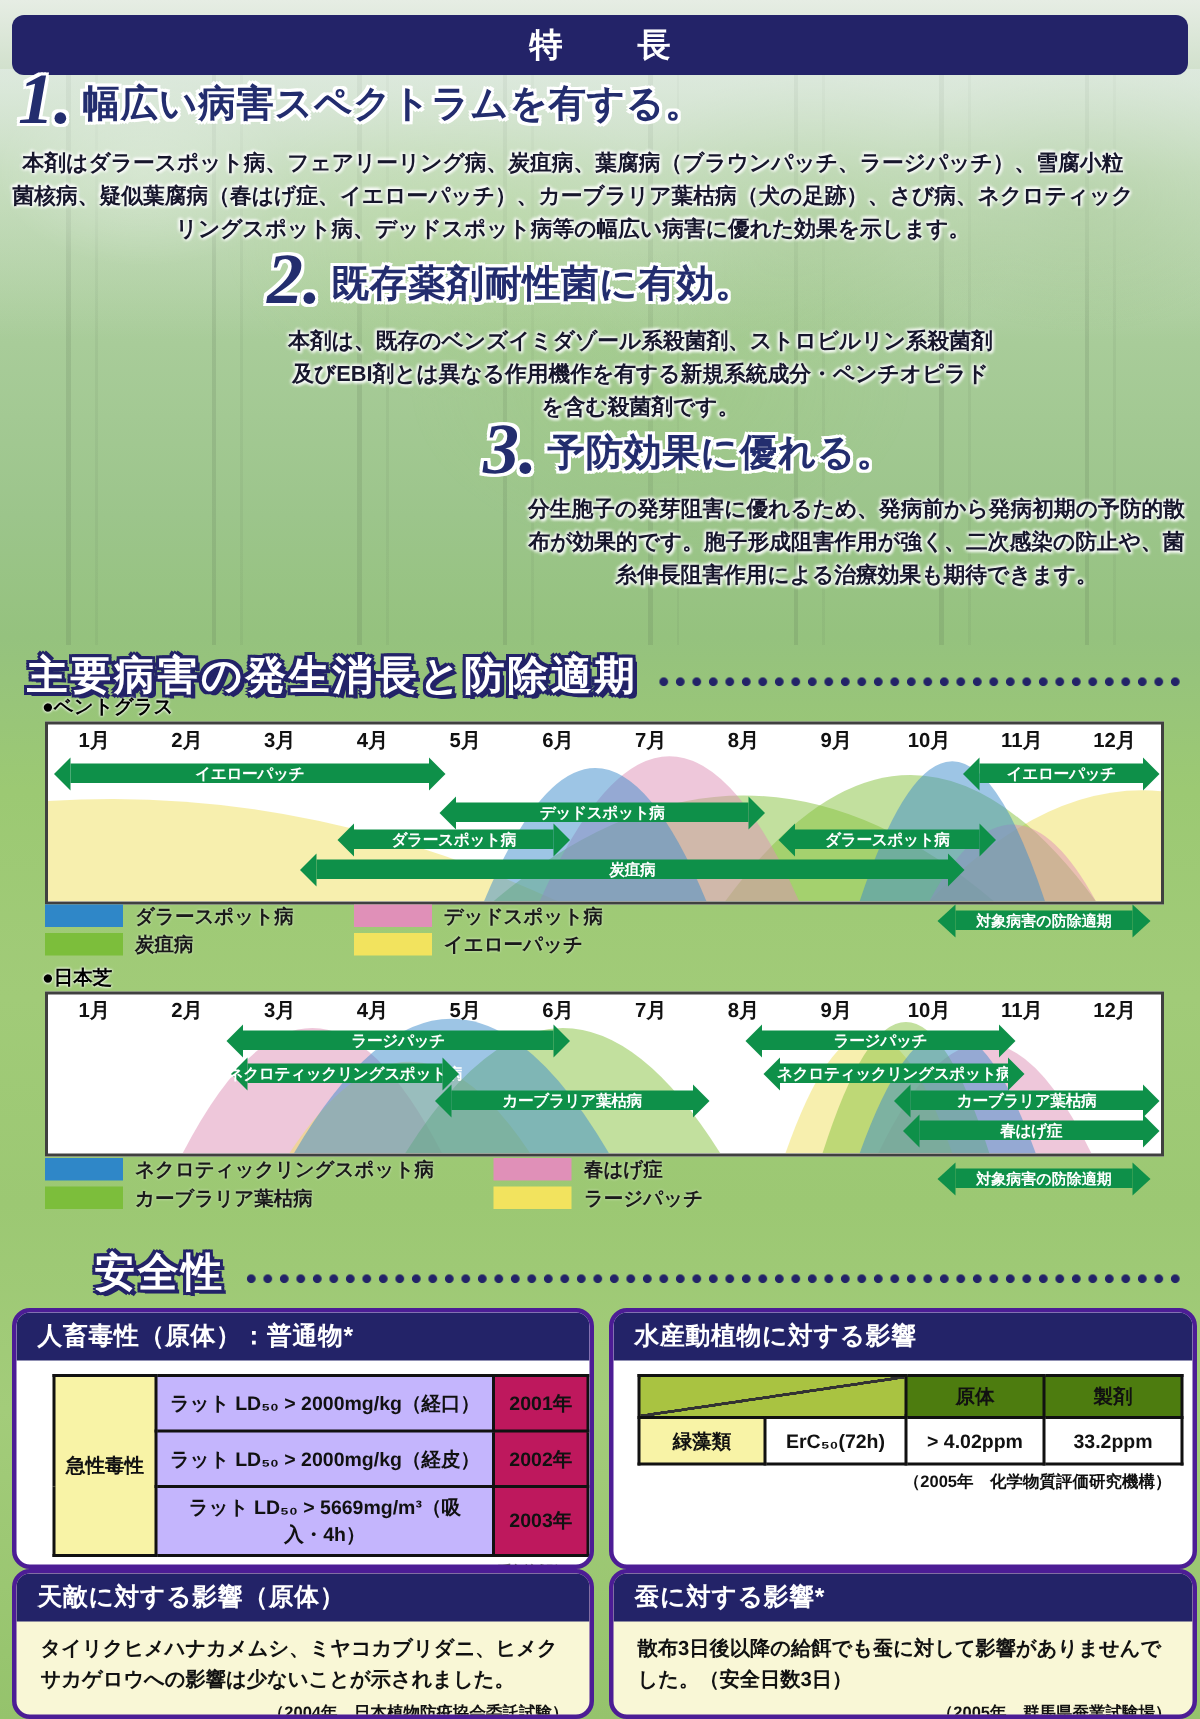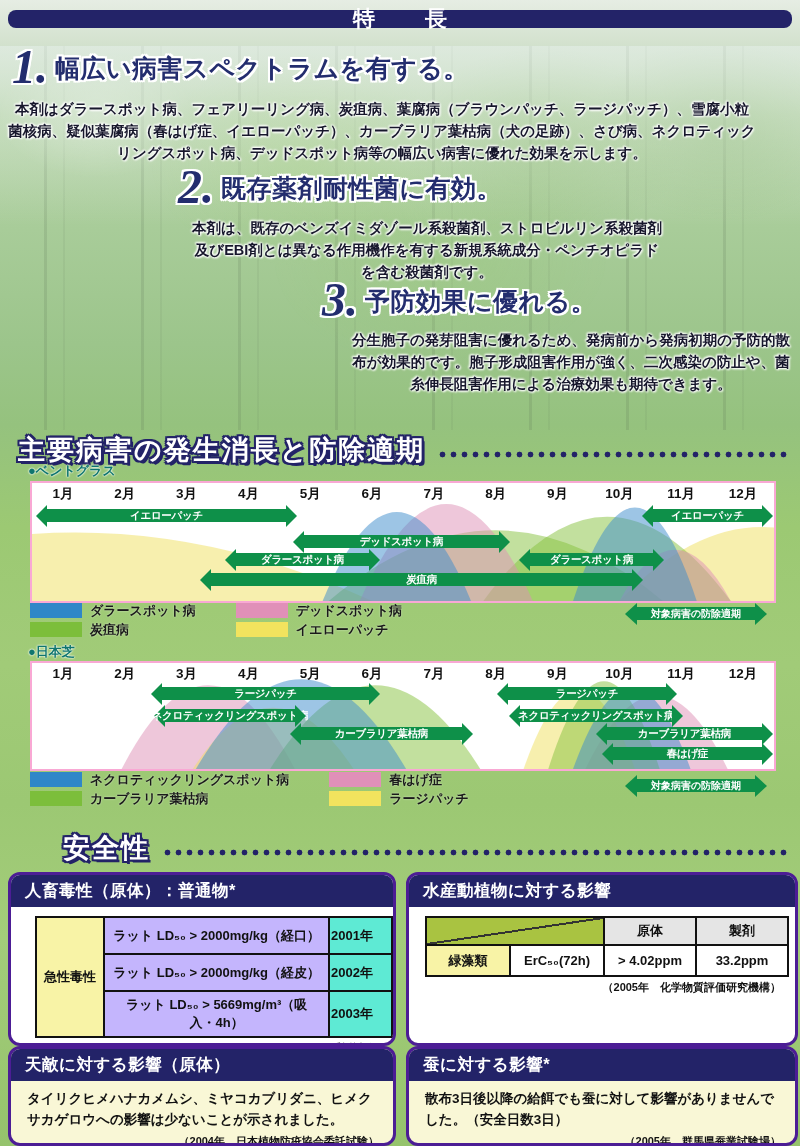--- a/index.html
+++ b/index.html
@@ -16,21 +16,21 @@
       radial-gradient(190px 130px at 90% 22%, rgba(120,170,90,.5), transparent 70%),
       radial-gradient(240px 160px at 55% 55%, rgba(150,200,110,.45), transparent 70%),
       repeating-linear-gradient(90deg, transparent 0 44px, rgba(80,100,75,.28) 44px 47px, transparent 47px 63px, rgba(90,110,85,.16) 63px 65px, transparent 65px 97px);
   }
   .mist{position:absolute;left:0;right:0;top:46px;height:180px;pointer-events:none;
     background:linear-gradient(180deg,rgba(230,240,235,.55),rgba(230,240,235,0));}
 
   .abs{position:absolute;}
 
   
-  .title-band{left:8px;right:8px;top:10px;height:18px;background:#232368;border-radius:8px;
+  .title-band{left:8px;right:8px;top:10px;height:40px;background:#232368;border-radius:8px;
     display:flex;align-items:center;justify-content:center;}
   .title-band span{color:#fff;font-weight:bold;font-size:22px;letter-spacing:14px;padding-left:14px;}
 
   
   .feat-head{display:flex;align-items:flex-end;gap:7px;}
   .feat-num{font-family:"Liberation Serif","DejaVu Serif",serif;font-style:italic;font-weight:bold;
     font-size:48px;line-height:.78;color:#232d6e;
     text-shadow:-2px -2px 0 #fff,2px -2px 0 #fff,-2px 2px 0 #fff,2px 2px 0 #fff,-2px 0 0 #fff,2px 0 0 #fff,0 -2px 0 #fff,0 2px 0 #fff;}
   .feat-title{font-size:25px;font-weight:bold;color:#232d6e;letter-spacing:.5px;
     text-shadow:-2px -2px 0 #fff,2px -2px 0 #fff,-2px 2px 0 #fff,2px 2px 0 #fff,-2px 0 0 #fff,2px 0 0 #fff,0 -2px 0 #fff,0 2px 0 #fff;}
@@ -38,25 +38,25 @@
     text-shadow:0 0 3px #fff,0 0 3px #fff,1px 1px 2px #fff,-1px -1px 2px #fff;text-align:center;}
 
   
   .section-title{display:flex;align-items:center;}
   .section-title .txt{font-size:27px;font-weight:bold;color:#fff;letter-spacing:2px;white-space:nowrap;
     text-shadow:-2px -2px 0 #232368,2px -2px 0 #232368,-2px 2px 0 #232368,2px 2px 0 #232368,-2px 0 0 #232368,2px 0 0 #232368,0 -2px 0 #232368,0 2px 0 #232368,3px 3px 0 #232368;}
   .dots{flex:1;height:7px;margin:8px 0 0 14px;
     background-image:radial-gradient(circle at 3.5px 3.5px,#232368 2.6px,transparent 3.2px);
     background-size:11px 7px;background-repeat:repeat-x;}
 
-  .grass-label{font-size:13px;font-weight:bold;color:#0f766e;
+  .grass-label{font-size:13px;font-weight:bold;color:#000000;
     text-shadow:0 0 2px #fff,0 0 2px #fff;}
 
   
-  .chart-box{background:#fff;border:2px solid #f9a8d4;overflow:hidden;}
+  .chart-box{background:#fff;border:2px solid #404040;overflow:hidden;}
   .chart-box .months{position:absolute;left:0;right:0;top:2px;height:18px;display:grid;
     grid-template-columns:repeat(12,1fr);}
   .chart-box .months div{text-align:center;font-size:13.5px;font-weight:bold;color:#111;}
   .curves{position:absolute;left:0;right:0;bottom:0;height:calc(100% - 4px);width:100%;}
   .t-arrow{position:absolute;height:13px;background:#0e9049;}
   .t-arrow::before{content:'';position:absolute;left:-11px;top:-4.5px;width:0;height:0;
     border-top:11px solid transparent;border-bottom:11px solid transparent;border-right:11px solid #0e9049;}
   .t-arrow::after{content:'';position:absolute;right:-11px;top:-4.5px;width:0;height:0;
     border-top:11px solid transparent;border-bottom:11px solid transparent;border-left:11px solid #0e9049;}
   .t-arrow span{position:absolute;left:0;right:0;top:0;bottom:0;display:flex;align-items:center;justify-content:center;
@@ -77,24 +77,24 @@
   
   .panel{border:3px solid #4c1d95;border-radius:12px;overflow:hidden;background:#fff;}
   .panel.yellow{background:#f9f7d6;}
   .panel-head{height:32px;background:#232368;display:flex;align-items:center;padding-left:14px;}
   .panel-head span{color:#fff;font-size:16.5px;font-weight:bold;letter-spacing:.5px;}
   .panel-body{position:relative;}
   table.safety{border-collapse:collapse;}
   table.safety td,table.safety th{border:2px solid #111;font-size:13px;font-weight:bold;color:#111;}
   td.rowhead{background:#f8f3a6;text-align:center;width:66px;}
   td.val{padding:4px 8px;width:212px;height:27px;background:#c4b5fd;text-align:center;}
-  td.year{width:60px;background:#5eead4;}
+  td.year{text-align:center;width:60px;background:#be185d;}
   th.diag{background:#a9c341;width:172px;
     background-image:linear-gradient(to bottom right,transparent calc(50% - 1px),#333 calc(50% - 1px),#333 calc(50% + 1px),transparent calc(50% + 1px)),linear-gradient(#a9c341,#a9c341);}
-  th.ghead{background:#e5e5e5;text-align:center;font-size:13.5px;}
+  th.ghead{background:#4d7c0f;text-align:center;font-size:13.5px;}
   td.aqname{background:#f8f3a6;text-align:center;width:80px;height:27px;}
   td.aqtest{text-align:center;width:90px;background:#fff;}
   td.aqval{text-align:center;width:88px;background:#fff;}
   .src{font-size:11px;font-weight:bold;color:#111;text-align:right;padding-right:14px;margin-top:3px;}
   .panel-text{font-size:13.5px;font-weight:bold;color:#111;line-height:1.55;padding:8px 12px 0 16px;}
 </style>
 </head>
 <body>
 
 <div class="forest"></div>

